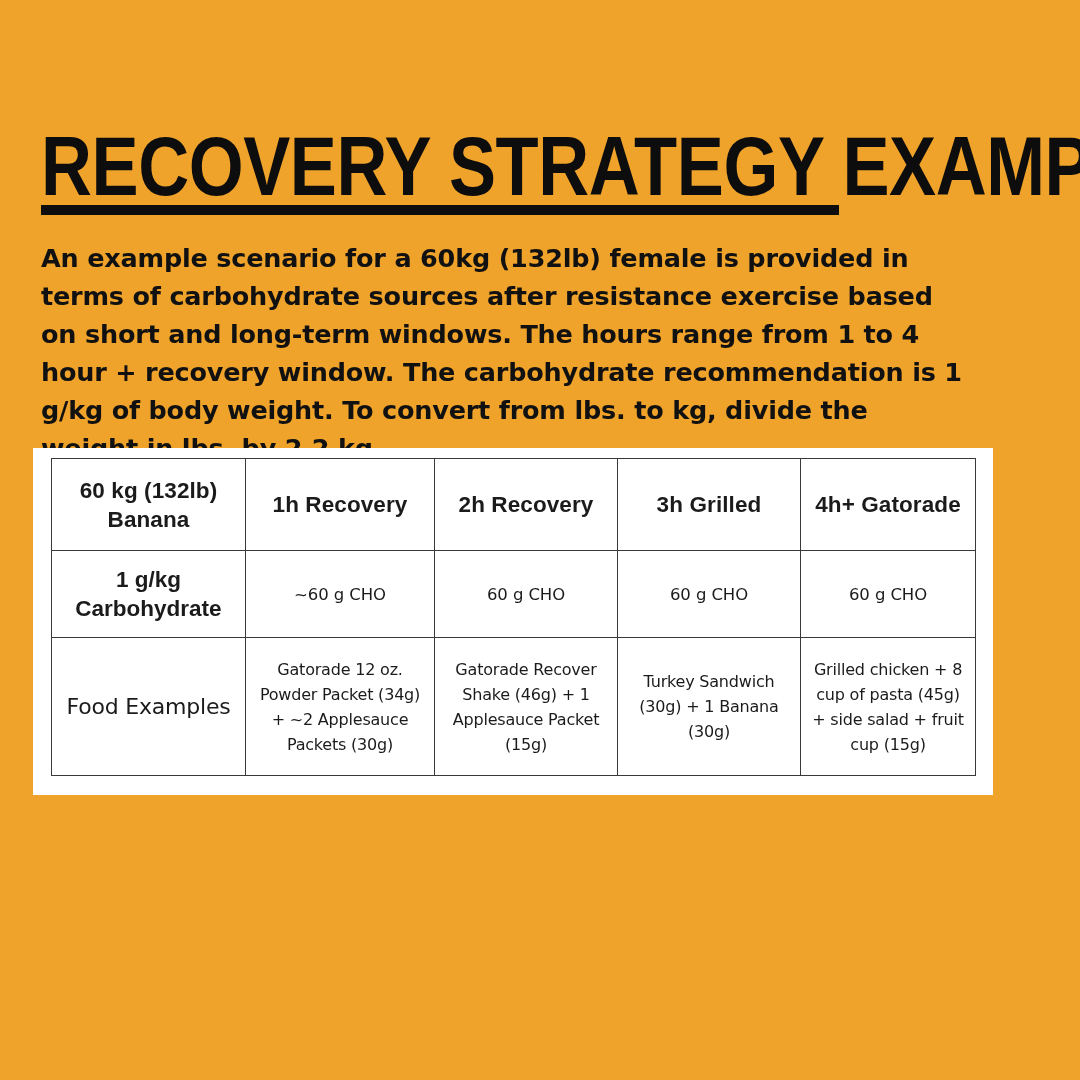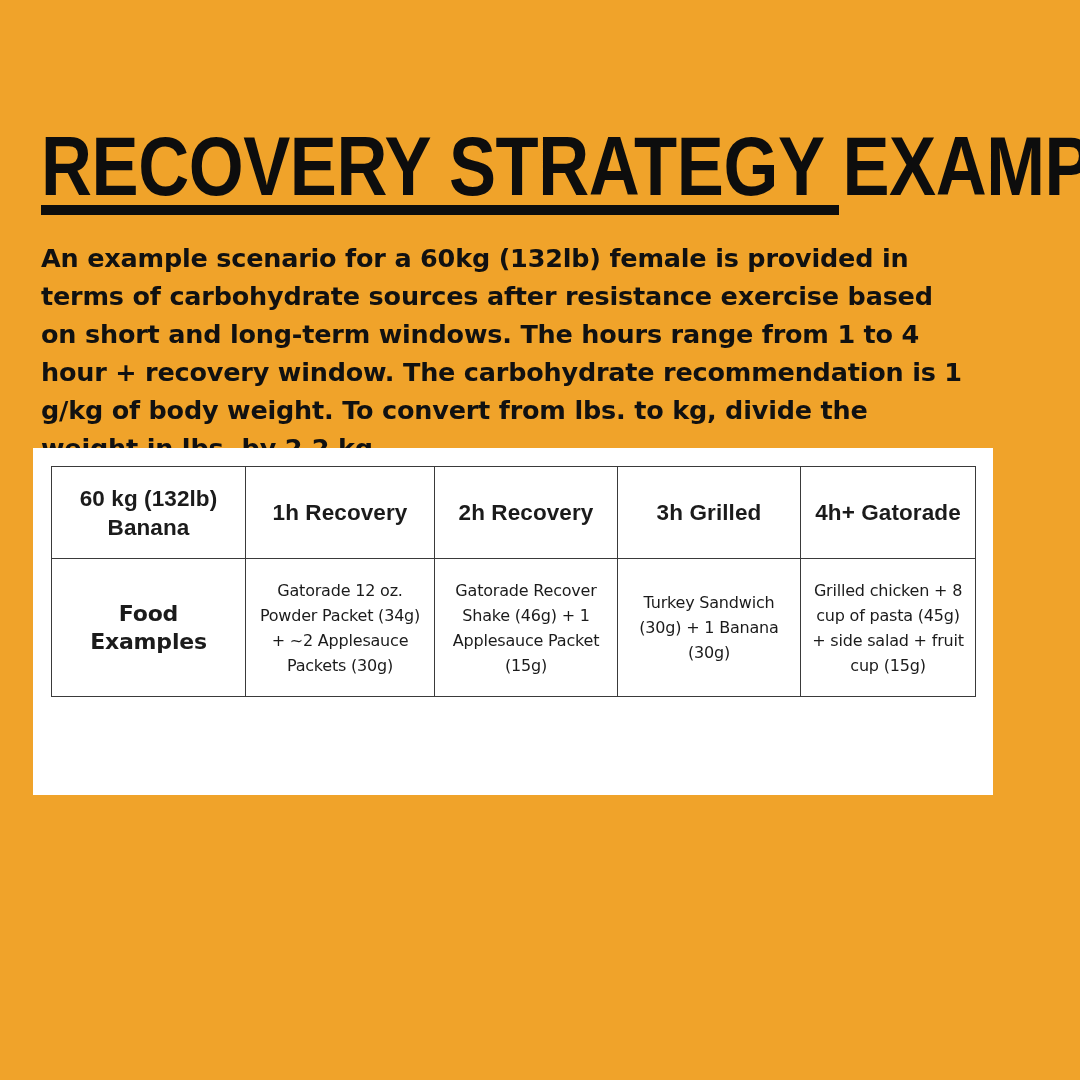--- a/index.html
+++ b/index.html
@@ -65,21 +65,21 @@
 
   
   .table-card {
     position: absolute;
     left: 33px;
     top: 448px;
     width: 960px;
     height: 347px;
     background: #ffffff;
     box-sizing: border-box;
-    padding: 18px 17px 20px 18px;
+    padding: 10px 17px 20px 18px;
   }
   table.recovery {
     border-collapse: collapse;
     width: 924px;
     table-layout: fixed;
     background: #ffffff;
   }
   table.recovery td {
     border: 1.6px solid #3a3a3a;
     text-align: center;
@@ -106,21 +106,21 @@
     letter-spacing: 0.1px;
   }
   .rowlabel {
     font-family: "Liberation Sans Narrow", "Liberation Sans", sans-serif;
     font-weight: bold;
     font-size: 22.5px;
     line-height: 29px;
   }
   .rowlabel-wide {
     font-family: "DejaVu Sans", "Liberation Sans", sans-serif;
-    font-weight: bold;
+    font-weight: normal;
     font-size: 22px;
     line-height: 28px;
     letter-spacing: -0.2px;
   }
   .cell {
     font-family: "DejaVu Sans", "Liberation Sans", sans-serif;
     font-weight: normal;
     font-size: 16.5px;
     line-height: 25px;
     color: #2b2b2b;
@@ -161,20 +161,30 @@
           <td class="hdr">
             <span>60 kg (132lb)</span><br>
             <span>Banana</span>
           </td>
           <td class="hdr">1h Recovery</td>
           <td class="hdr">2h Recovery</td>
           <td class="hdr">3h Grilled</td>
           <td class="hdr">4h+ Gatorade</td>
         </tr>
 
+        <tr class="row-carb">
+          <td class="rowlabel">
+            <span>1 g/kg</span><br>
+            <span>Carbohydrate</span>
+          </td>
+          <td class="cell">~60 g CHO</td>
+          <td class="cell">60 g CHO</td>
+          <td class="cell">60 g CHO</td>
+          <td class="cell">60 g CHO</td>
+        </tr>
 
         <tr class="row-food">
           <td class="rowlabel-wide">Food Examples</td>
           <td class="cell-sm">Gatorade 12 oz. Powder Packet (34g) + ~2 Applesauce Packets (30g)</td>
           <td class="cell-sm">Gatorade Recover Shake (46g) + 1 Applesauce Packet (15g)</td>
           <td class="cell-sm">Turkey Sandwich (30g) + 1 Banana (30g)</td>
           <td class="cell-sm">Grilled chicken + 8 cup of pasta (45g) + side salad + fruit cup (15g)</td>
         </tr>
       </tbody>
     </table>

